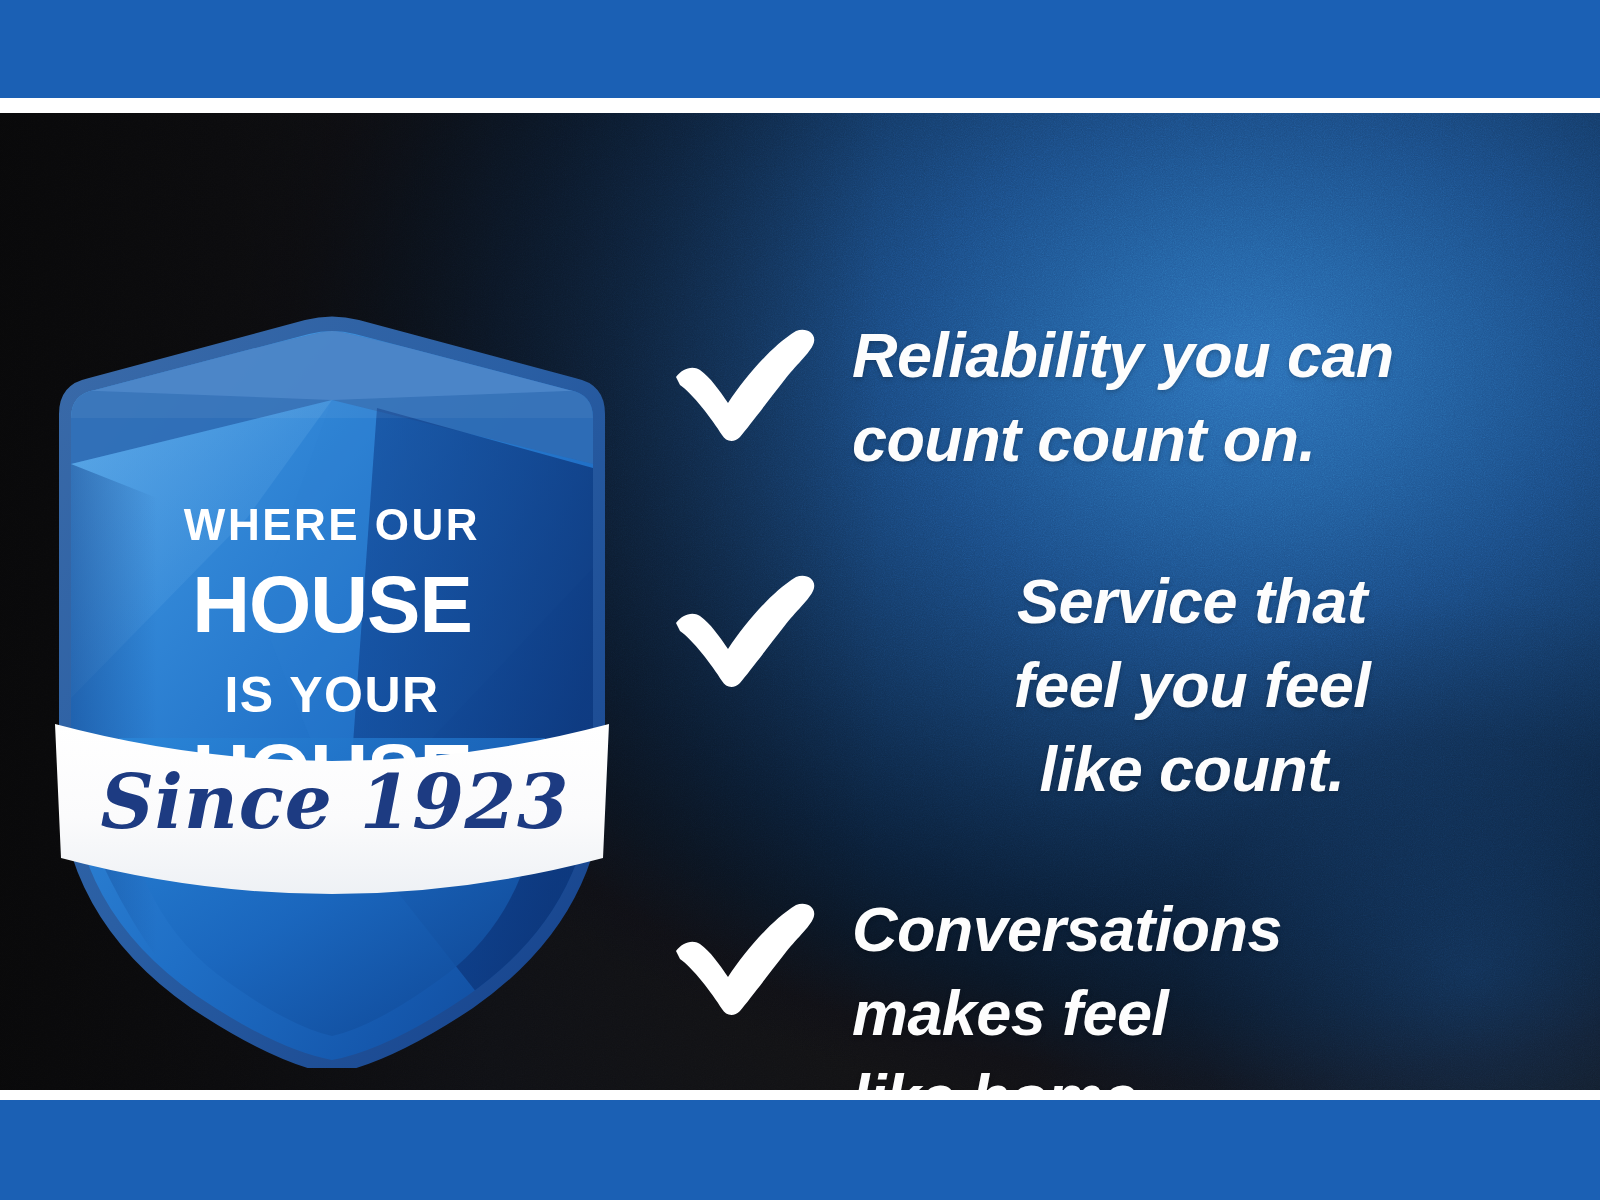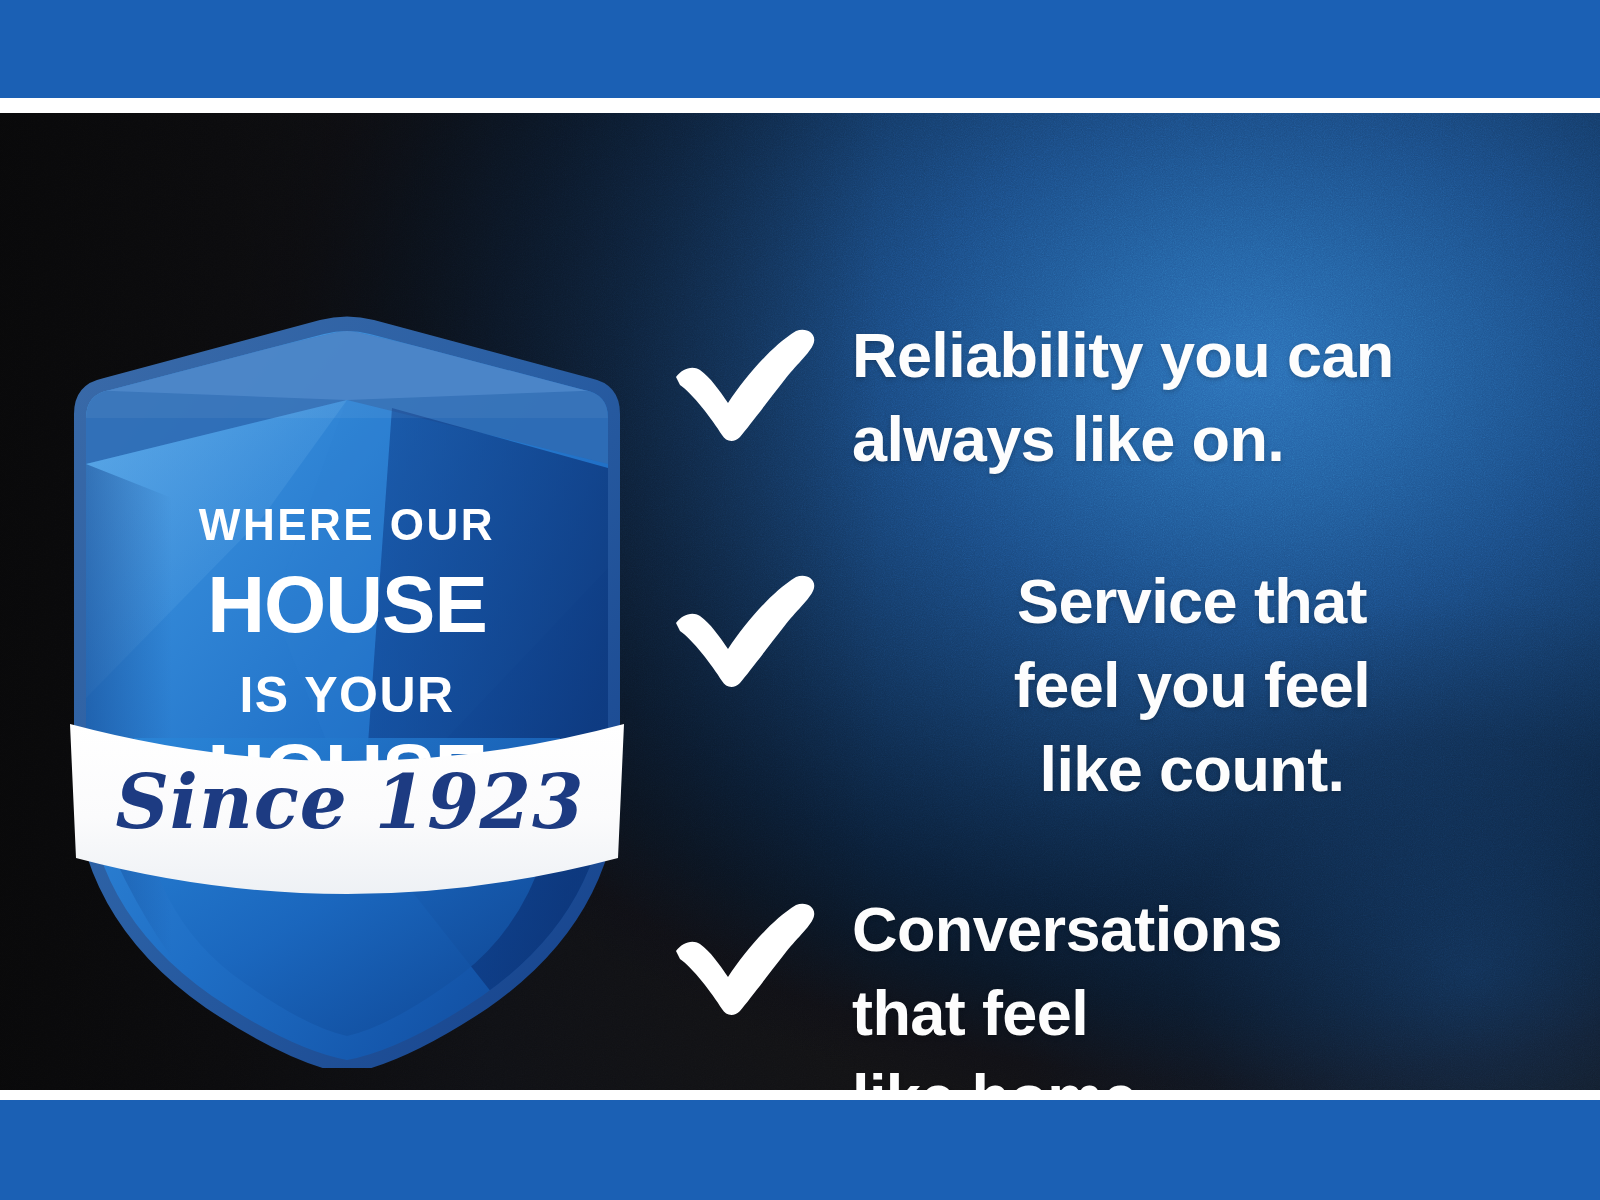--- a/index.html
+++ b/index.html
@@ -73,21 +73,21 @@
     left: -20px; top: -20px;
     width: calc(100% + 40px); height: calc(100% + 40px);
     opacity: .4;
     mix-blend-mode: overlay;
     pointer-events: none;
   }
 
   
   #badge {
     position: absolute;
-    left: 62px;
+    left: 47px;
     top: 155px;
     width: 570px;
     height: 800px;
   }
   #badge svg { display: block; width: 100%; height: 100%; }
 
   .shield-line {
     fill: #ffffff;
     font-family: "Liberation Sans Narrow", "Liberation Sans", sans-serif;
     font-weight: bold;
@@ -112,20 +112,21 @@
   #bullets {
     position: absolute;
     left: 672px;
     top: 200px;
     width: 860px;
   }
   .bullet {
     position: relative;
     margin-bottom: 52px;
     min-height: 120px;
+    font-style: italic;
   }
   .bullet:last-child { margin-bottom: 0; }
 
   .check-icon {
     position: absolute;
     left: 0;
     top: 16px;
     width: 148px;
     height: 112px;
   }
@@ -289,21 +290,21 @@
                      C 38,48 48,62 56,74
                      C 72,50 98,18 124,2
                      C 134,-2 144,4 142,13
                      C 140,22 126,34 114,49
                      C 96,72 78,96 68,108
                      C 62,114 54,113 50,106
                      C 40,90 20,64 8,56
                      Z" fill="#ffffff"></path>
           </svg>
         </div>
-        <div class="bullet-text"><div>Reliability you can</div><div>always like on.</div></div>
+        <div class="bullet-text"><div>Reliability you can</div><div>count count on.</div></div>
       </div>
 
       <div class="bullet" id="bullet-2">
         <div class="check-icon">
           <svg viewBox="0 0 148 112" xmlns="http://www.w3.org/2000/svg">
             <path d="M 4,48
                      C 10,40 20,36 28,41
                      C 38,48 48,62 56,74
                      C 72,50 98,18 124,2
                      C 134,-2 144,4 142,13
@@ -325,21 +326,21 @@
                      C 38,48 48,62 56,74
                      C 72,50 98,18 124,2
                      C 134,-2 144,4 142,13
                      C 140,22 126,34 114,49
                      C 96,72 78,96 68,108
                      C 62,114 54,113 50,106
                      C 40,90 20,64 8,56
                      Z" fill="#ffffff"></path>
           </svg>
         </div>
-        <div class="bullet-text"><div>Conversations</div><div>that feel</div><div>like home.</div></div>
+        <div class="bullet-text"><div>Conversations</div><div>makes feel</div><div>like home.</div></div>
       </div>
 
     </div>
   </div>
 
   <div id="bottom-bar" class="brand-bar"></div>
 
 </div>
 
 </body></html>

